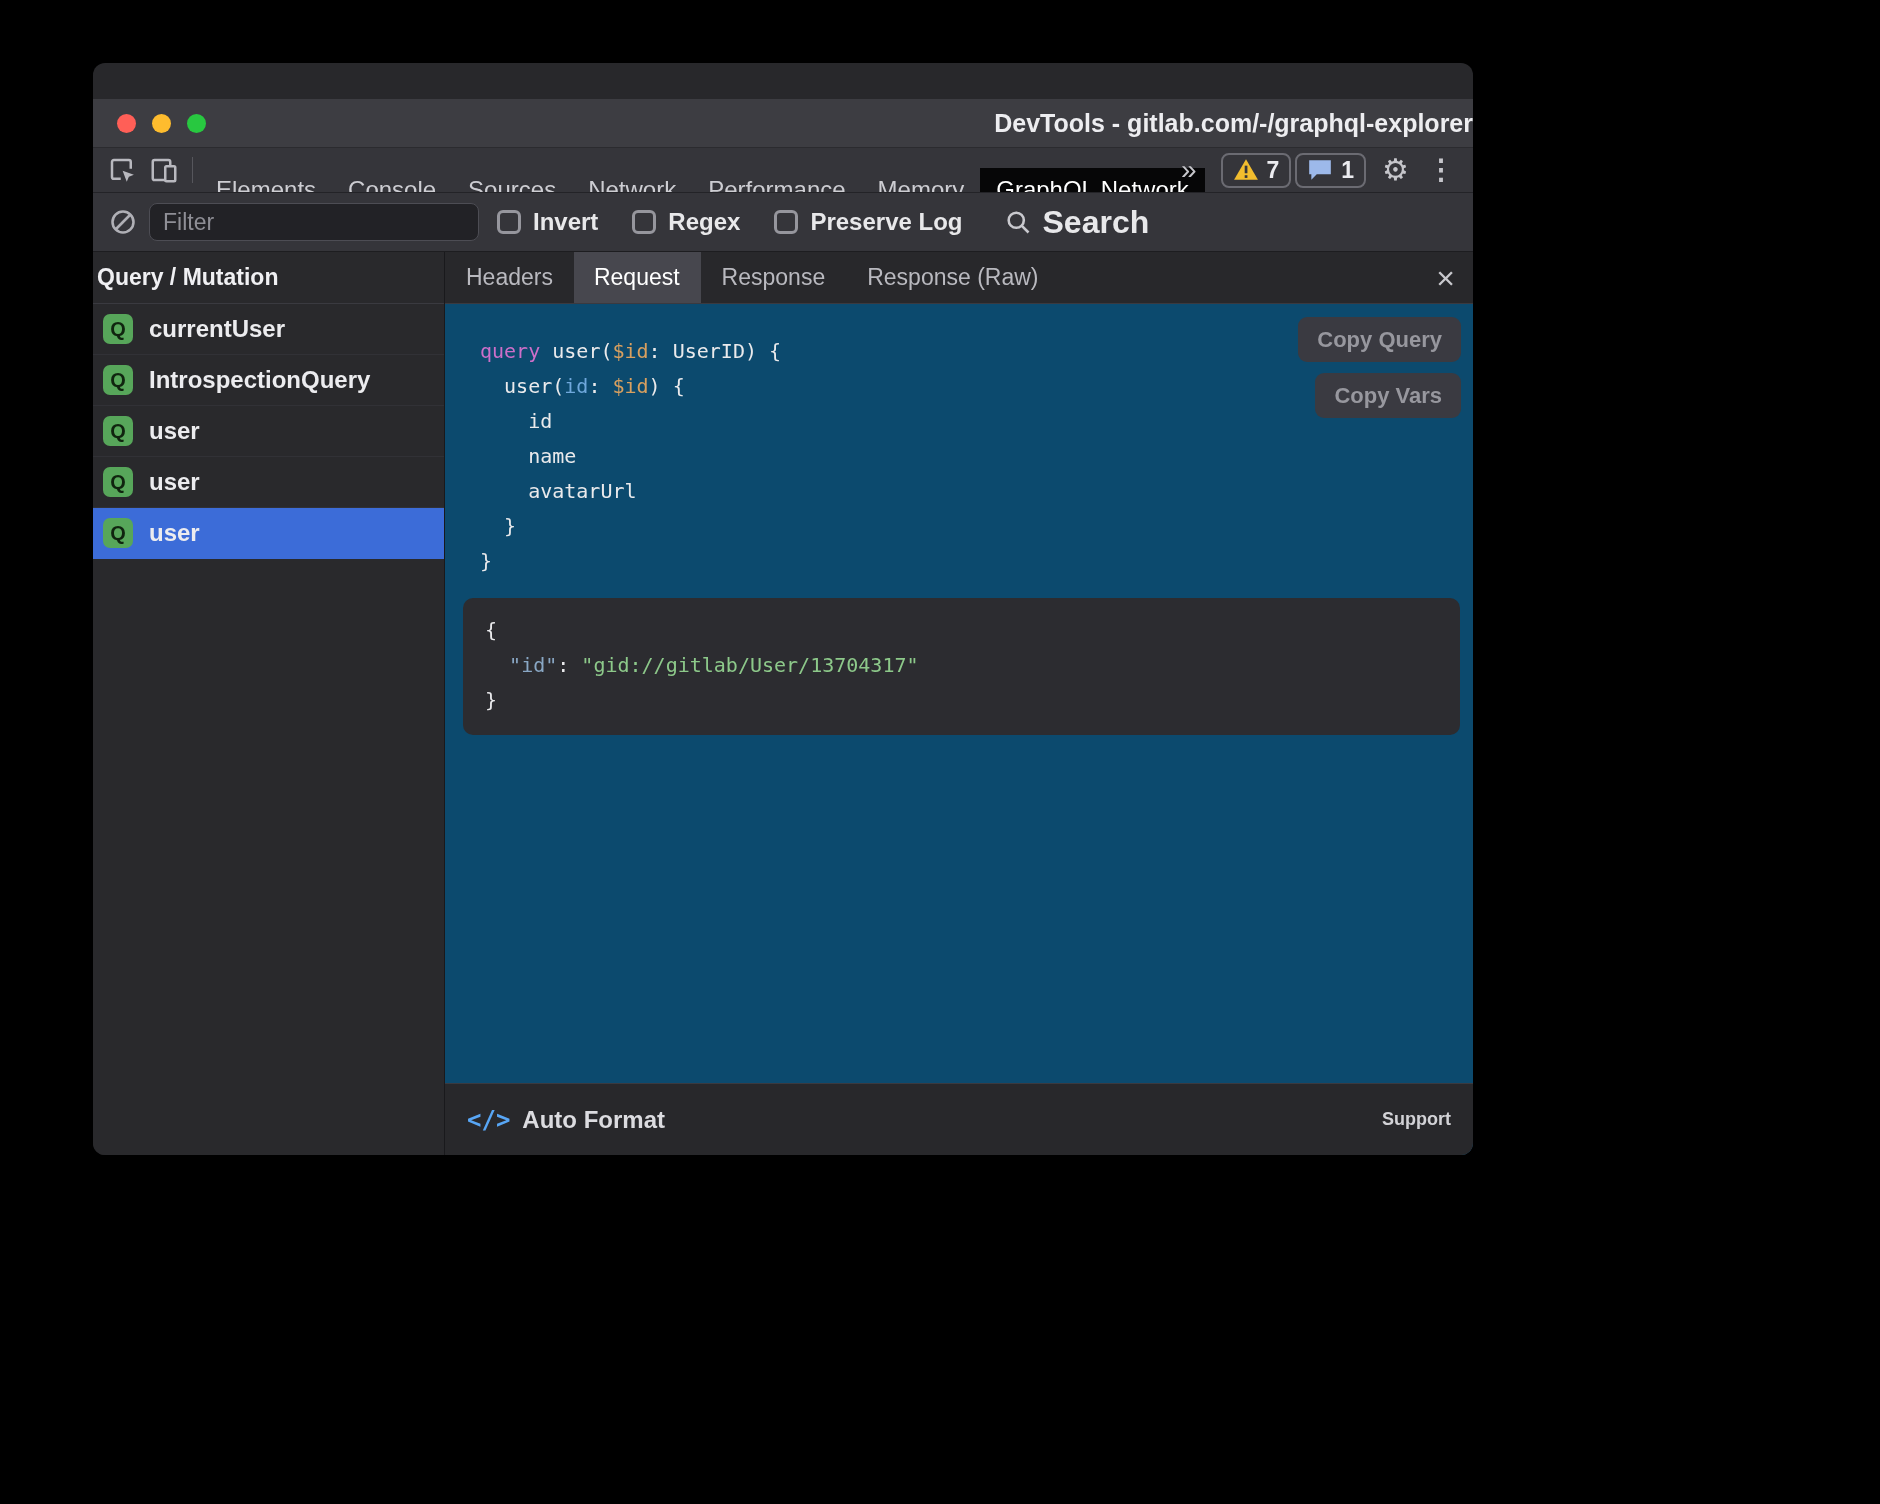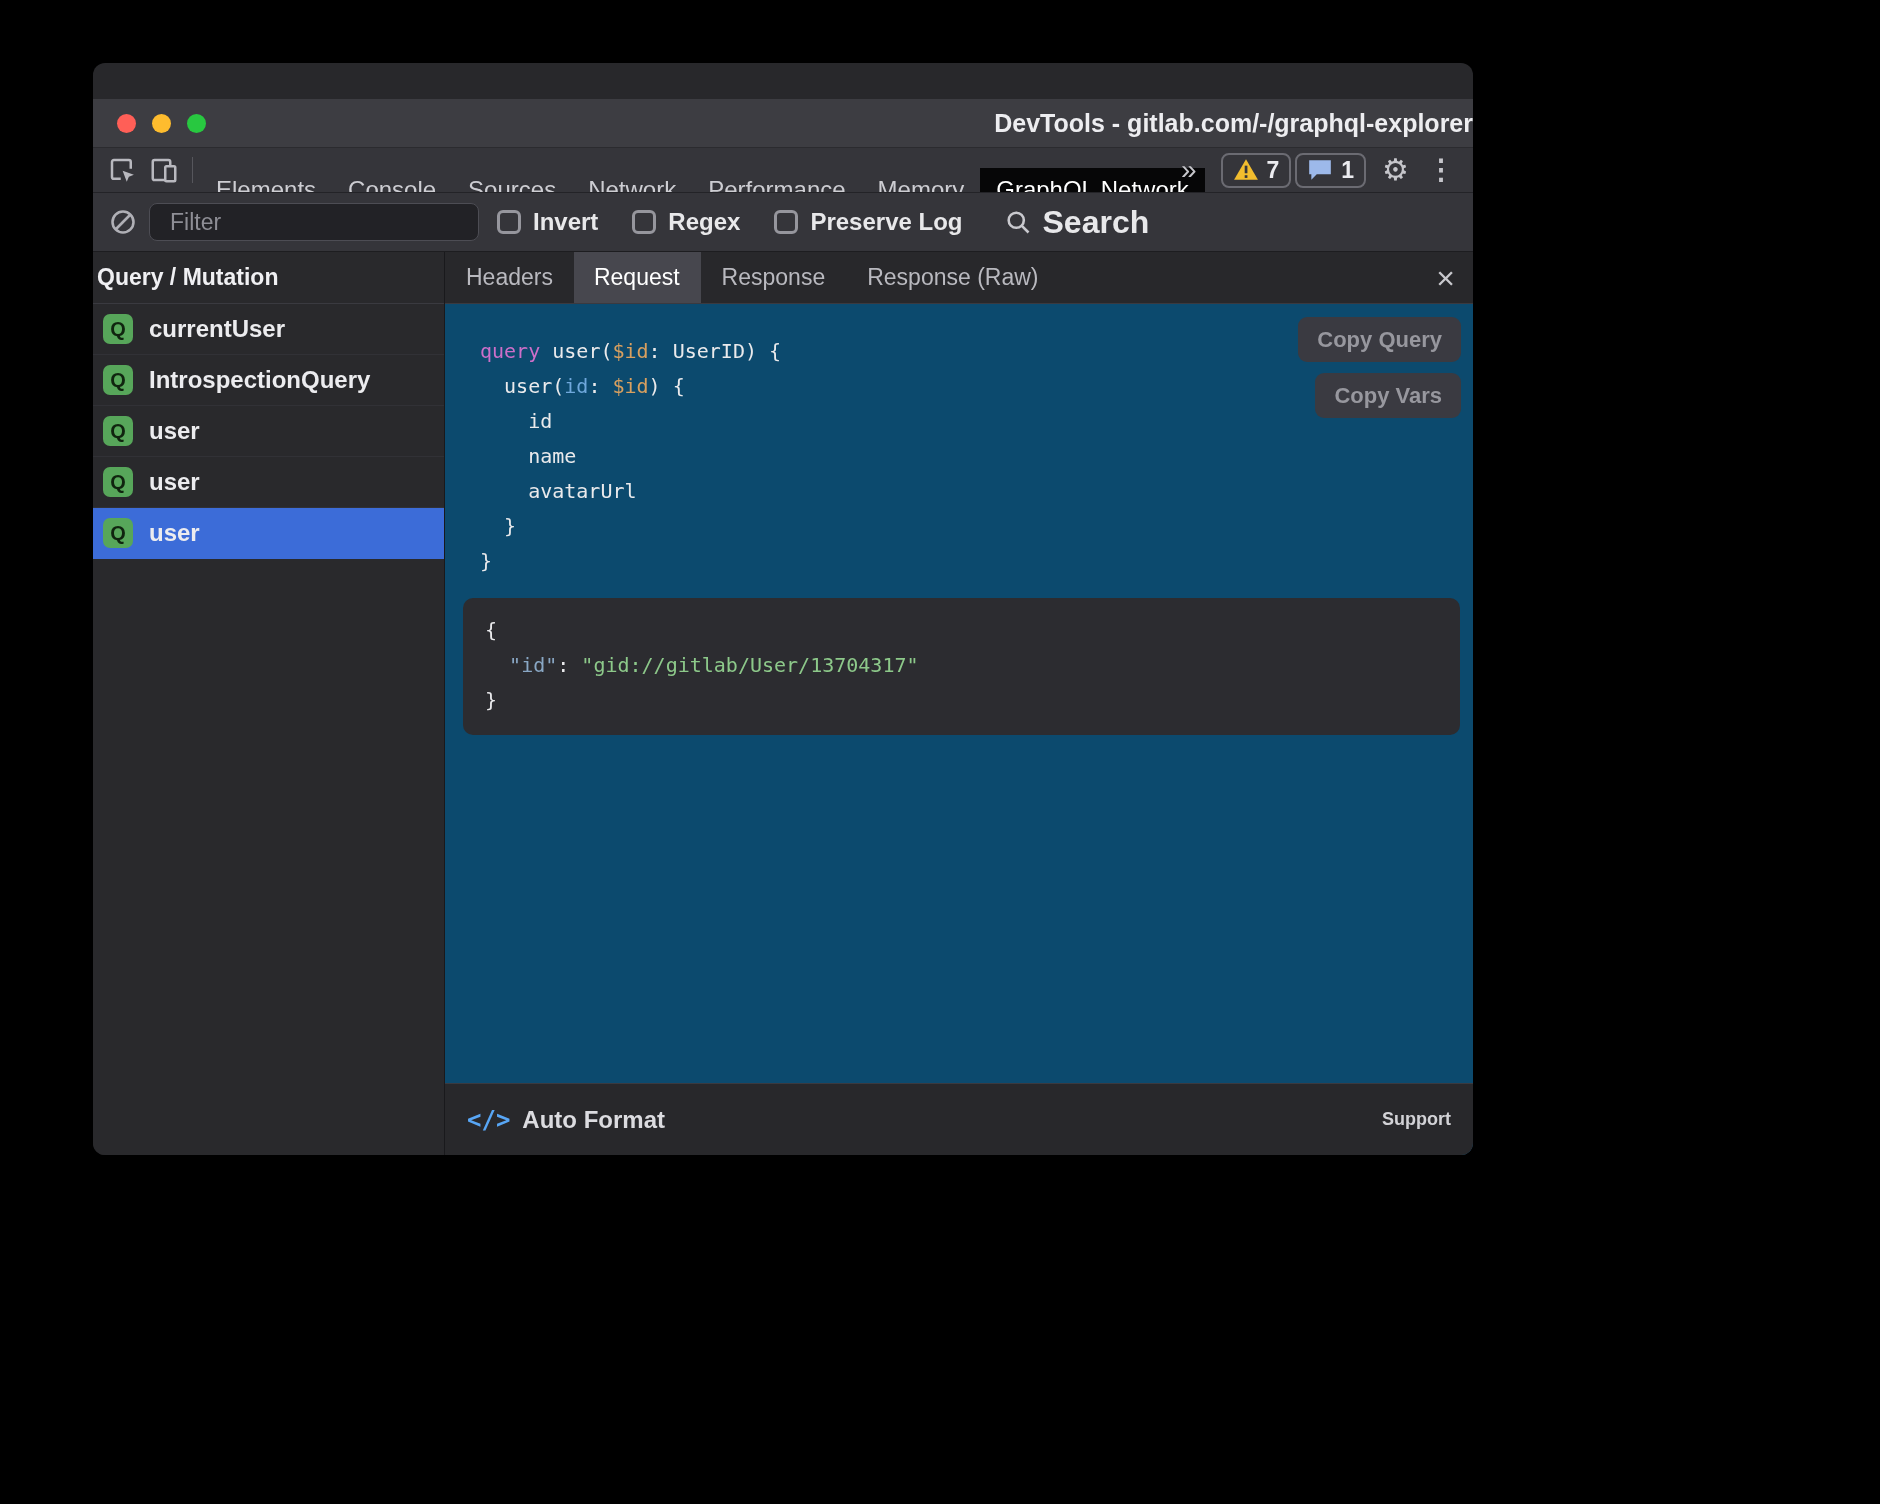--- a/index.html
+++ b/index.html
@@ -49,21 +49,21 @@
   .kebab { font-size:28px; font-weight:bold; color:#c6c6cb; margin-left:12px; padding:0 6px; cursor:pointer; line-height:1; }
   
   .filterbar {
     height:60px; flex:0 0 auto; background:#35353a;
     border-top:1px solid #232327; border-bottom:1px solid #1d1d20;
     display:flex; align-items:center; padding:0 16px;
   }
   .block-btn { background:none; border:none; cursor:pointer; display:flex; align-items:center; margin-right:12px; }
   .filter-input {
     width:330px; height:38px; background:#222226; border:1px solid #4d4d54; border-radius:8px;
-    color:#e8e8ea; font-size:23px; padding:0 20px; outline:none; font-family:inherit;
+    color:#e8e8ea; font-size:23px; padding:0 13px; outline:none; font-family:inherit;
   }
   .filter-input::placeholder { color:#8e8e95; }
   .checks { display:flex; align-items:center; gap:34px; margin-left:18px; }
   .check { display:flex; align-items:center; cursor:pointer; }
   .checkbox { width:24px; height:24px; border:3px solid #96969d; border-radius:6px; margin-right:12px; flex:0 0 auto; }
   .check-label { font-size:24px; font-weight:bold; color:#e8e8ea; white-space:nowrap; }
   .searchbox { display:flex; align-items:center; gap:10px; margin-left:42px; cursor:pointer; }
   .search-label { font-size:32px; font-weight:bold; color:#e8e8ea; }
   
   .content { flex:1; display:flex; min-height:0; }

